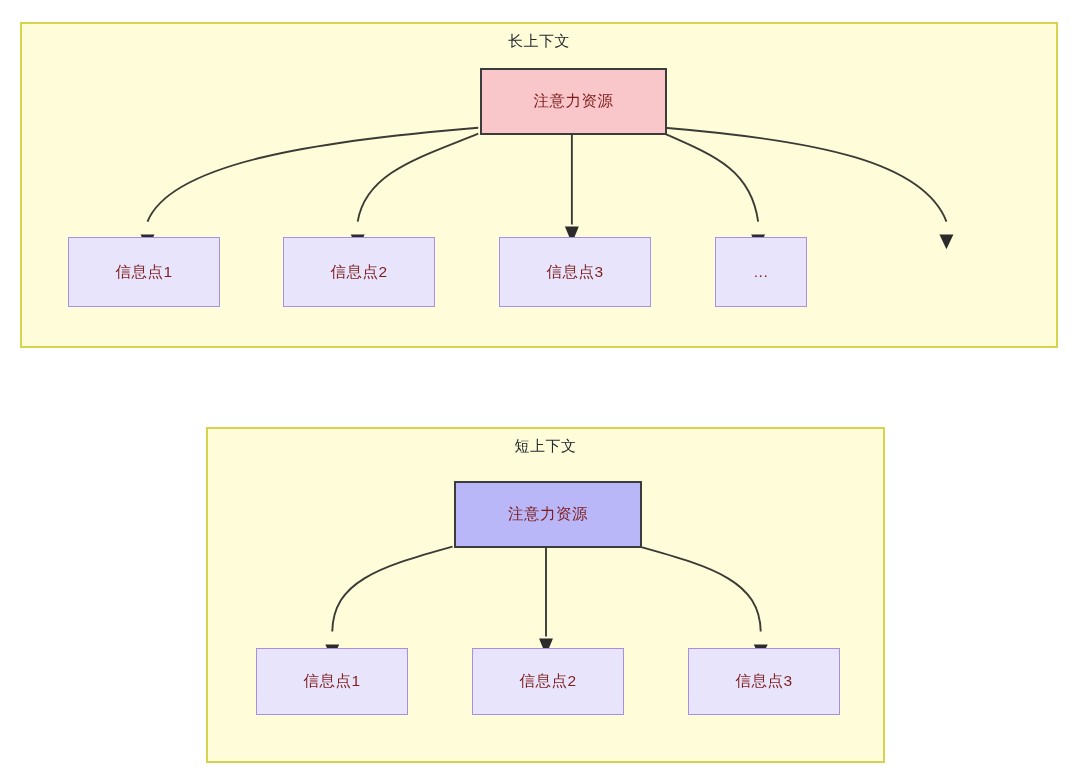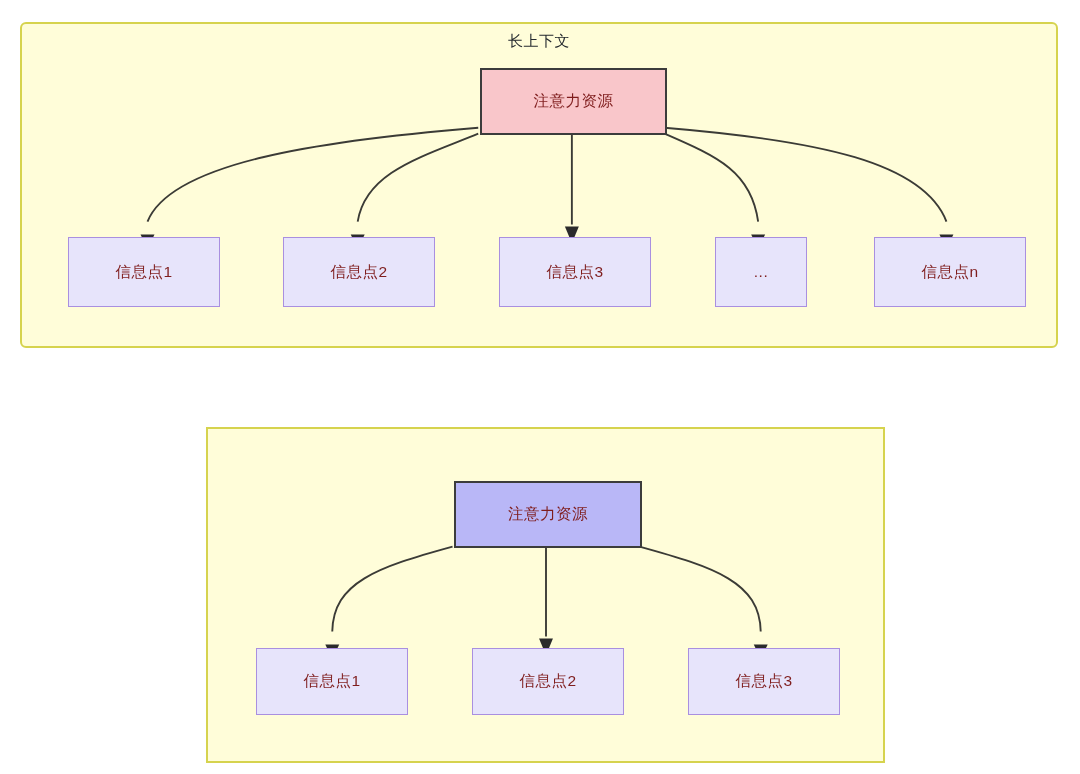--- a/index.html
+++ b/index.html
@@ -19,21 +19,20 @@
     position: absolute;
     background: #fffdd9;
     border: 2px solid #d6d34e;
     box-sizing: border-box;
   }
   #panel-long {
     left: 20px;
     top: 22px;
     width: 1038px;
     height: 326px;
-    border-radius: 6px;
   }
   #panel-short {
     left: 206px;
     top: 427px;
     width: 679px;
     height: 336px;
   }
   .panel-title {
     position: absolute;
     width: 100%;
@@ -124,27 +123,25 @@
     </div>
 
     <div class="node node-info" style="left:477px; top:213px; width:152px; height:70px;">
       <span>信息点3</span>
     </div>
 
     <div class="node node-info" style="left:693px; top:213px; width:92px; height:70px;">
       <span>...</span>
     </div>
 
-    <div class="node node-info" style="left:852px; top:213px; width:152px; height:70px;">
-      <span>信息点n</span>
-    </div>
   </div>
 
   <div class="panel" id="panel-short">
 
+    <div class="panel-title">短上下文</div>
 
     <svg class="edges" viewBox="0 0 679 336" preserveAspectRatio="none">
 
       <path d="M 246 119 C 170 140, 126 155, 125 205"></path>
       <polygon points="118,218 132,218 125,233"></polygon>
 
       <path d="M 340 119 L 340 210"></path>
       <polygon points="333,212 347,212 340,229"></polygon>
 
       <path d="M 434 119 C 510 140, 555 155, 556 205"></path>

